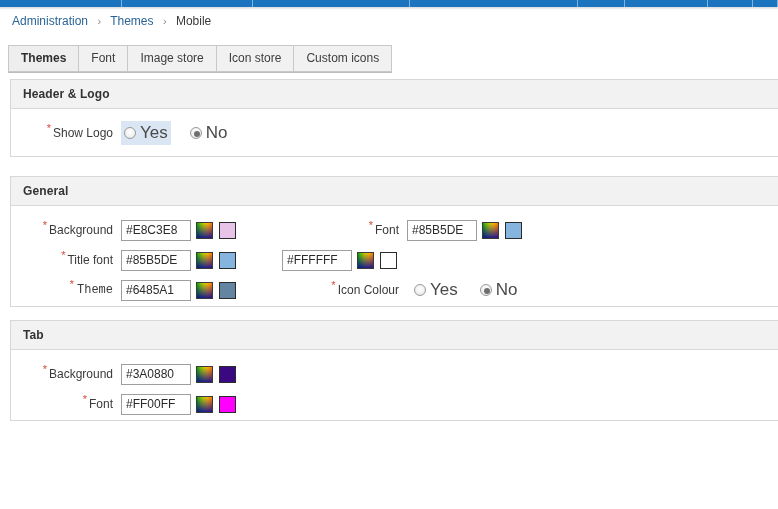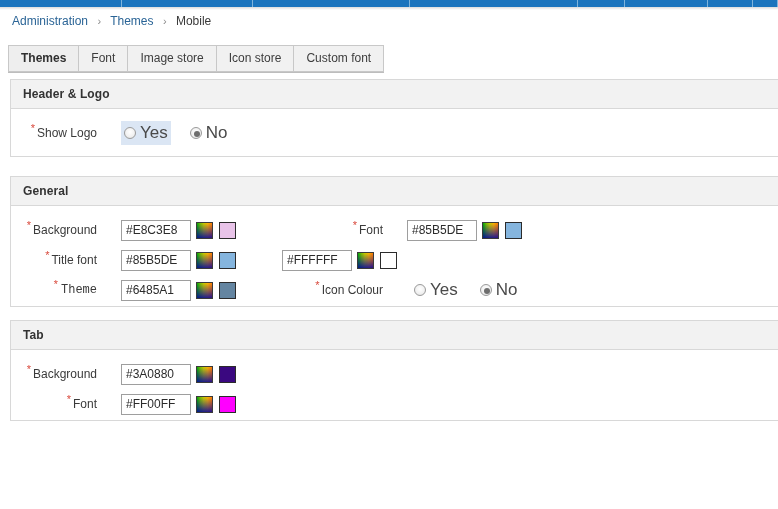--- a/index.html
+++ b/index.html
@@ -96,21 +96,21 @@
   }
   .fieldgroup {
     display: flex;
     align-items: center;
   }
   .flabel {
     font-size: 12px;
     color: #3a3a3a;
     text-align: right;
     white-space: nowrap;
-    padding-right: 24px;
+    padding-right: 8px;
   }
   .req {
     color: #d9483b;
     font-size: 11px;
     vertical-align: super;
     line-height: 0;
     margin-right: 2px;
   }
 
   .txtinput {
@@ -199,21 +199,21 @@
   <span class="crumb-link">Themes</span>
   <span class="crumb-sep">›</span>
   <span class="crumb-cur">Mobile</span>
 </div>
 
 <div class="tabstrip">
   <div class="tabitem active">Themes</div>
   <div class="tabitem">Font</div>
   <div class="tabitem">Image store</div>
   <div class="tabitem">Icon store</div>
-  <div class="tabitem">Custom font</div>
+  <div class="tabitem">Custom icons</div>
 </div>
 
 <div class="panel" style="top:79px;">
   <div class="panel-head">Header &amp; Logo</div>
   <div class="panel-body" style="height:47px;padding-top:12px;">
     <div class="formrow" style="height:24px;">
       <div class="flabel" style="width:110px;">
         <span class="req">*</span><span>Show Logo</span>
       </div>
       <div class="radiogrp">

